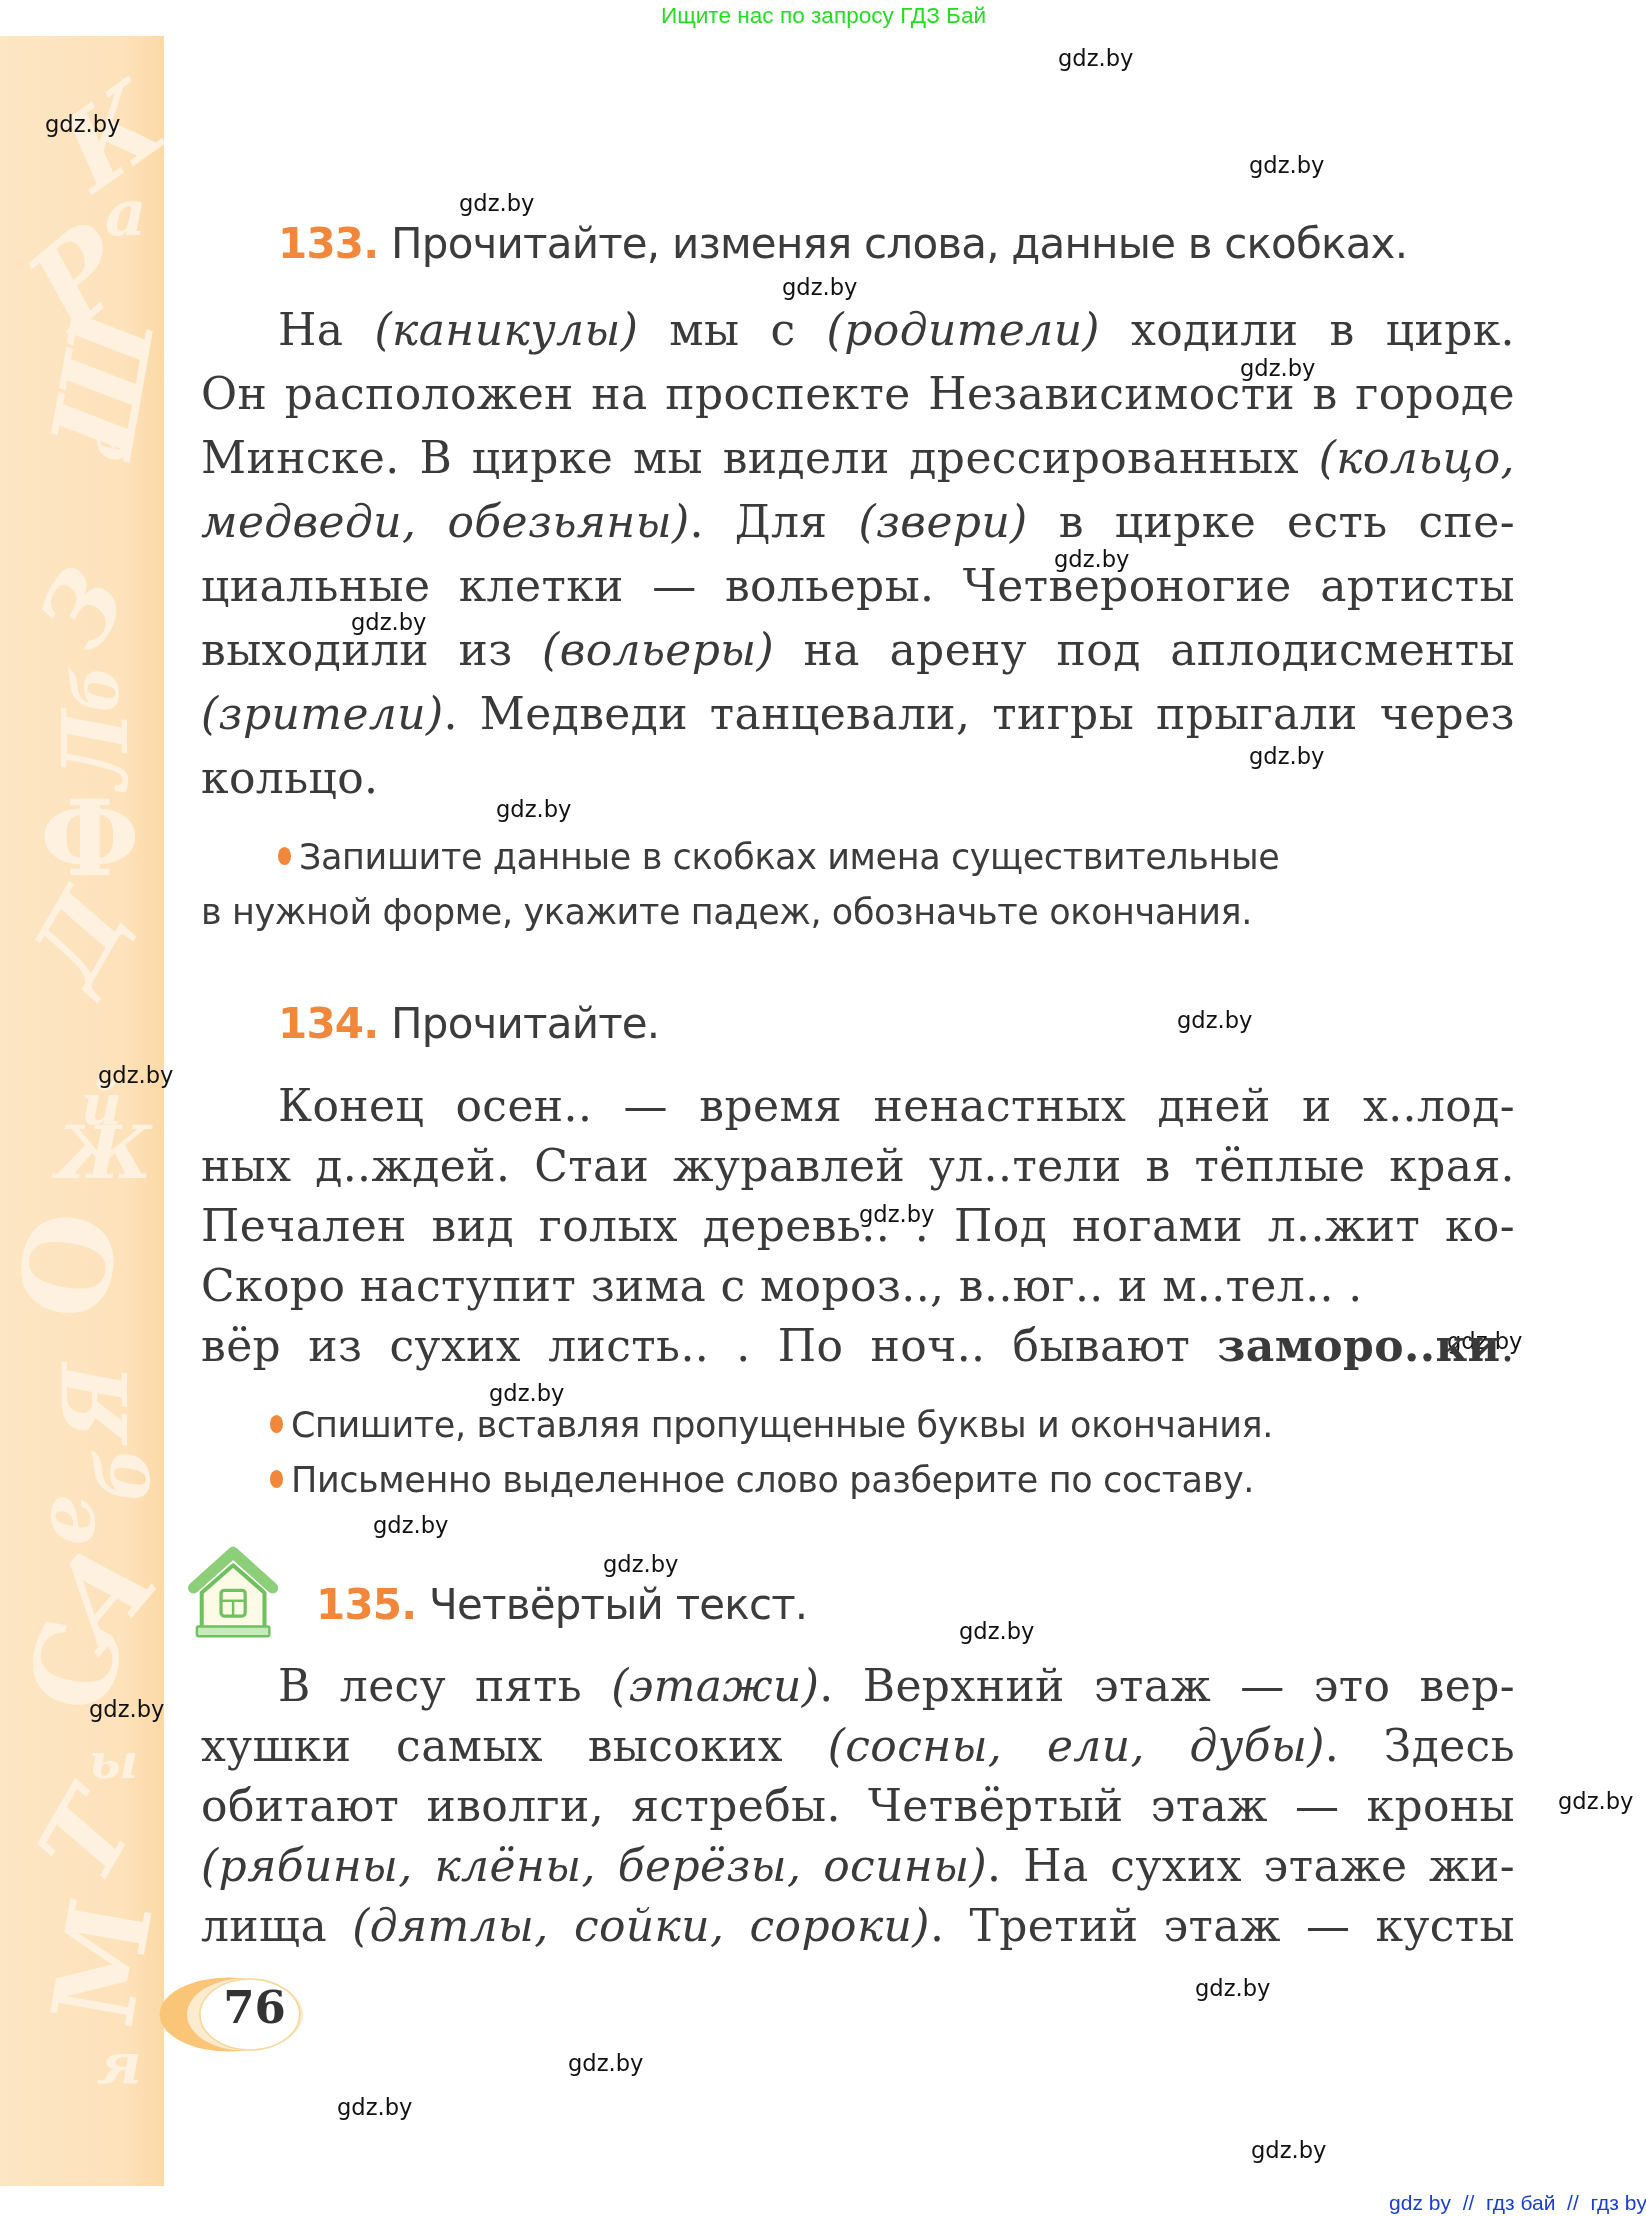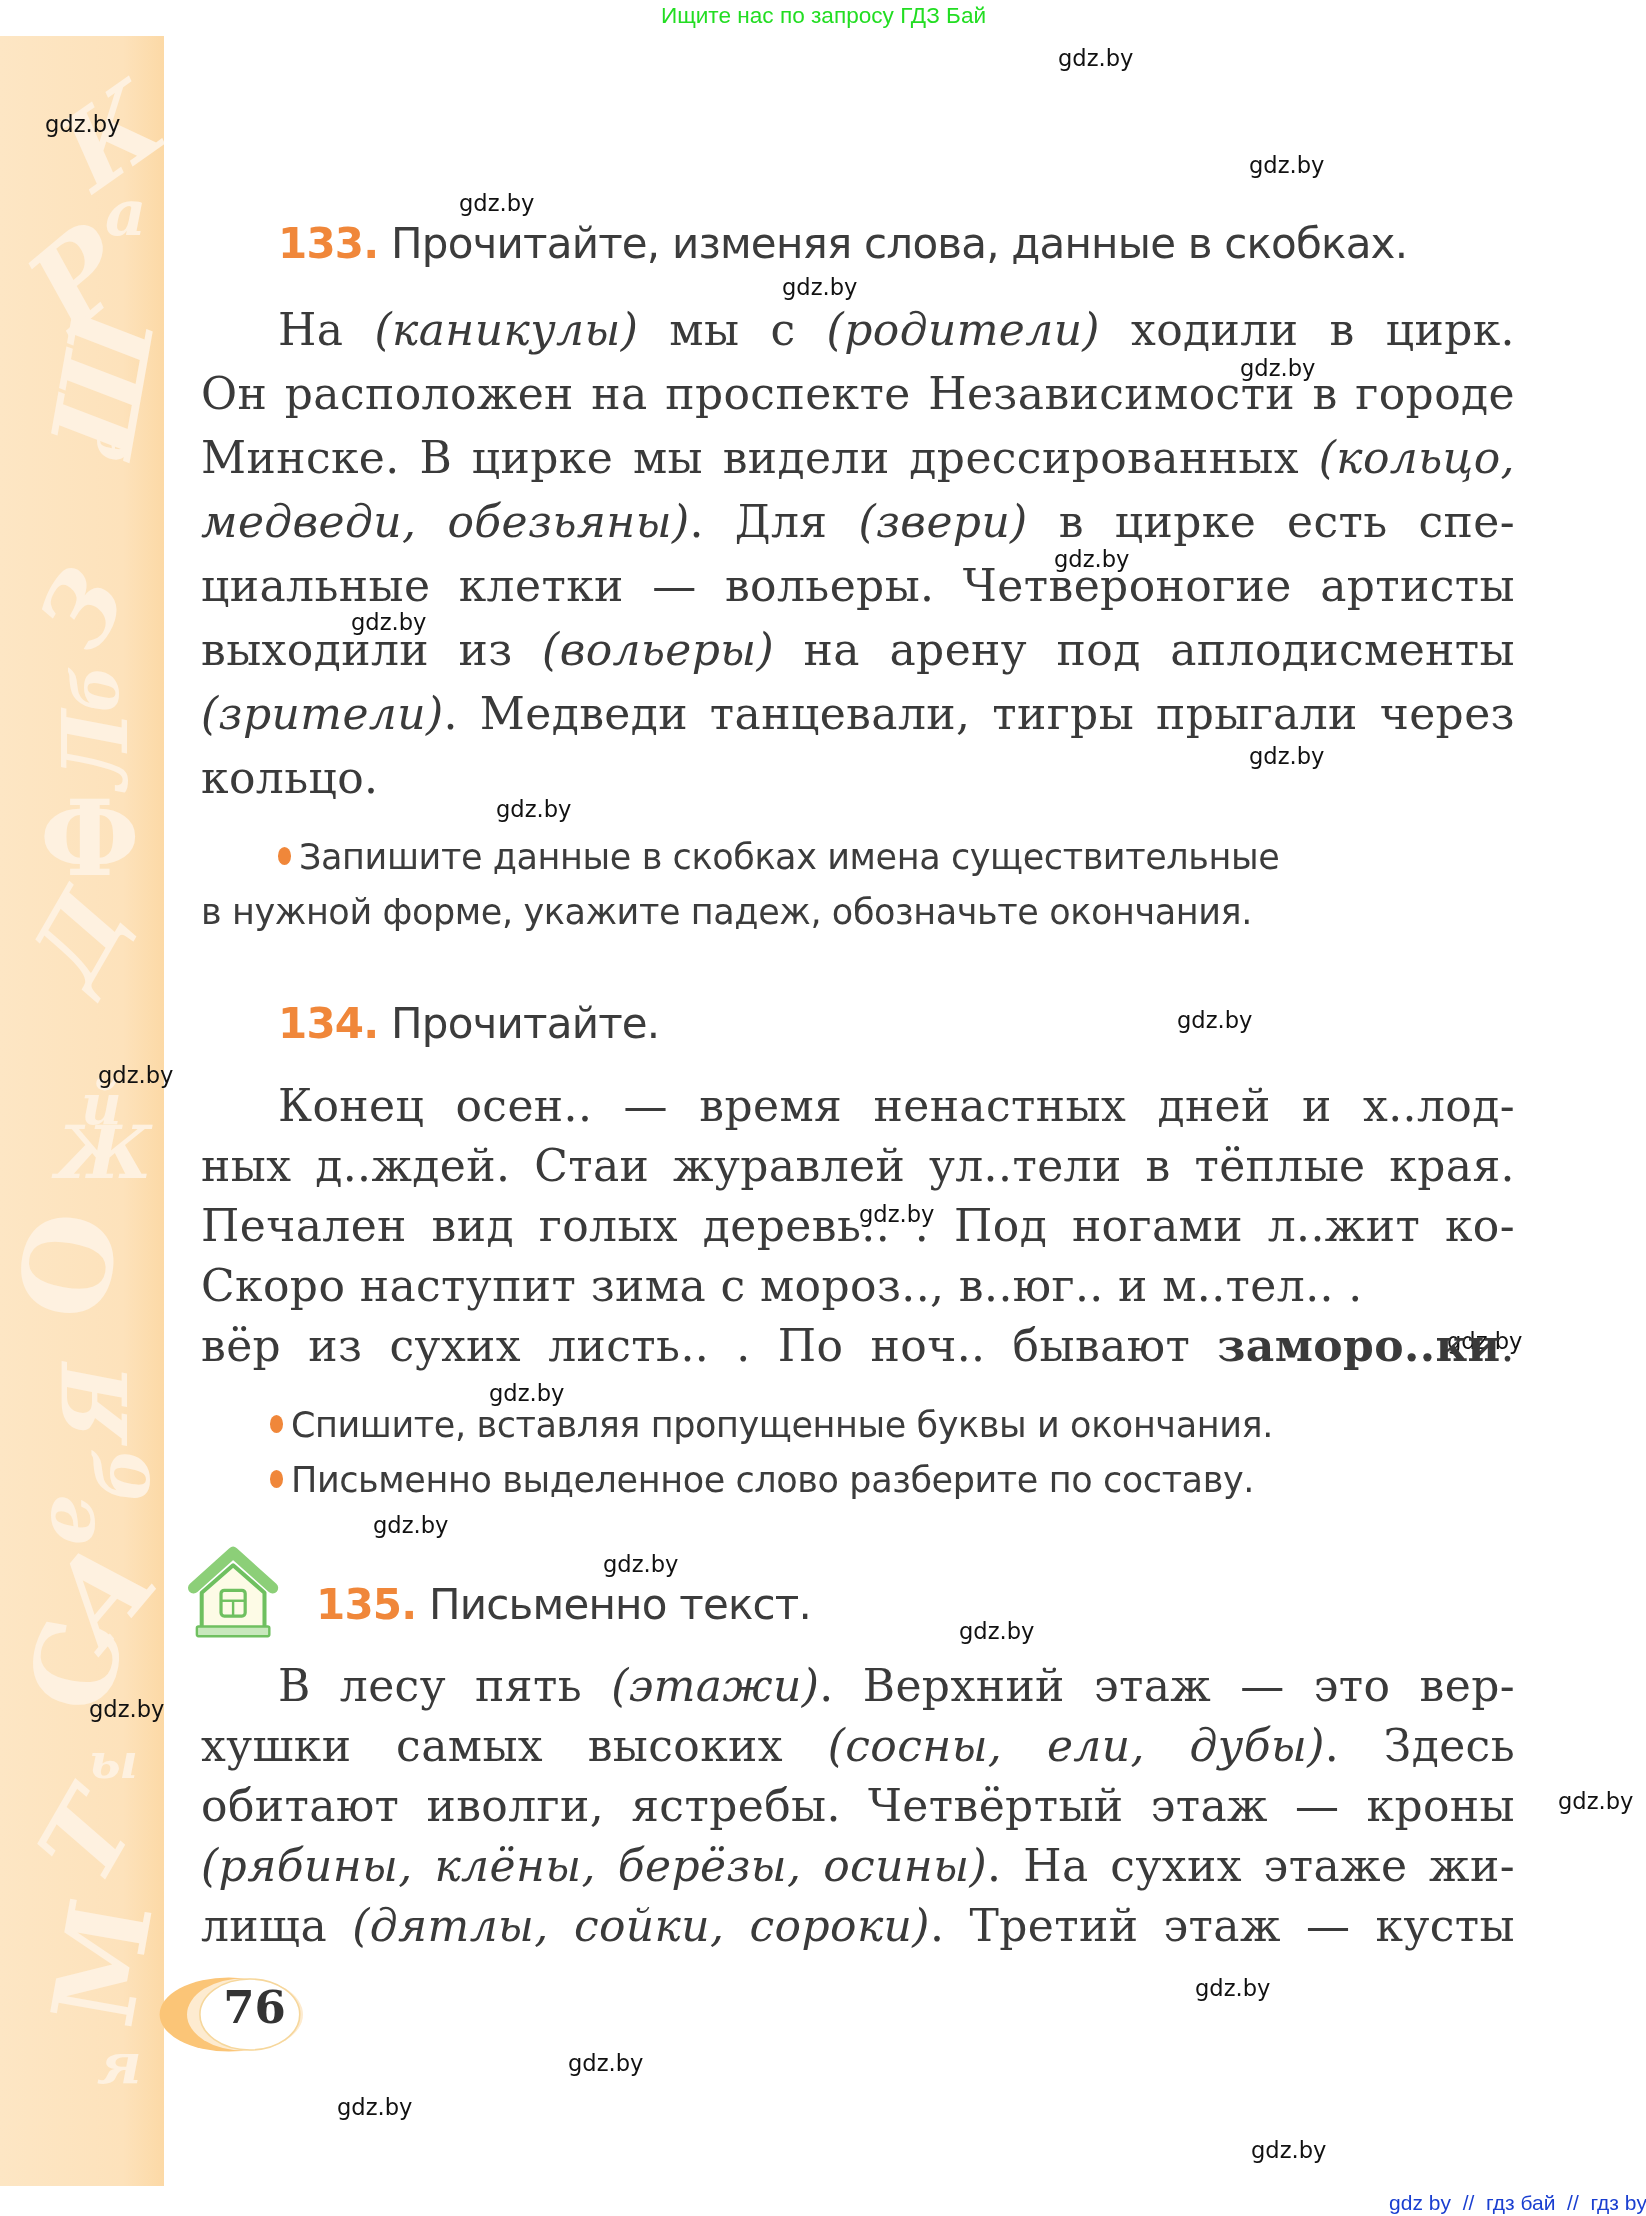--- a/index.html
+++ b/index.html
@@ -146,21 +146,21 @@
     <path d="M8 52 L57 8 L106 52" fill="none" stroke="#8ccf78" stroke-width="14" stroke-linecap="round" stroke-linejoin="round"></path>
     <path d="M18 58 L57 24 L96 58 L96 104 L18 104 Z" fill="#fdfbe6" stroke="#6fc060" stroke-width="5" stroke-linejoin="round"></path>
     <rect x="42" y="55" width="30" height="32" rx="4" fill="none" stroke="#6fc060" stroke-width="4"></rect>
     <line x1="42" y1="68" x2="72" y2="68" stroke="#6fc060" stroke-width="3"></line>
     <line x1="57" y1="68" x2="57" y2="87" stroke="#6fc060" stroke-width="3"></line>
     <rect x="12" y="100" width="90" height="12" rx="2" fill="#c8e8bd" stroke="#6fc060" stroke-width="3"></rect>
   </svg>
 </div>
 <div class="abs task-head" style="left:316px;top:1580px;">
   <span class="task-num">135.</span>
-  <span>Письменно текст.</span>
+  <span>Четвёртый текст.</span>
 </div>
 <div class="abs serif-block" style="left:201px;top:1656px;line-height:60px;">
     <span class="line" style="padding-left: 77px;"><span>В лесу пять </span><span class="it">(этажи)</span><span>. Верхний этаж — это вер-</span></span>
     <span class="line"><span>хушки самых высоких </span><span class="it">(сосны, ели, дубы)</span><span>. Здесь</span></span>
     <span class="line"><span>обитают иволги, ястребы. Четвёртый этаж — кроны</span></span>
     <span class="line"><span class="it">(рябины, клёны, берёзы, осины)</span><span>. На сухих этаже жи-</span></span>
     <span class="line"><span>лища </span><span class="it">(дятлы, сойки, сороки)</span><span>. Третий этаж — кусты</span></span>
   </div>
 
 <div class="abs page-badge">

